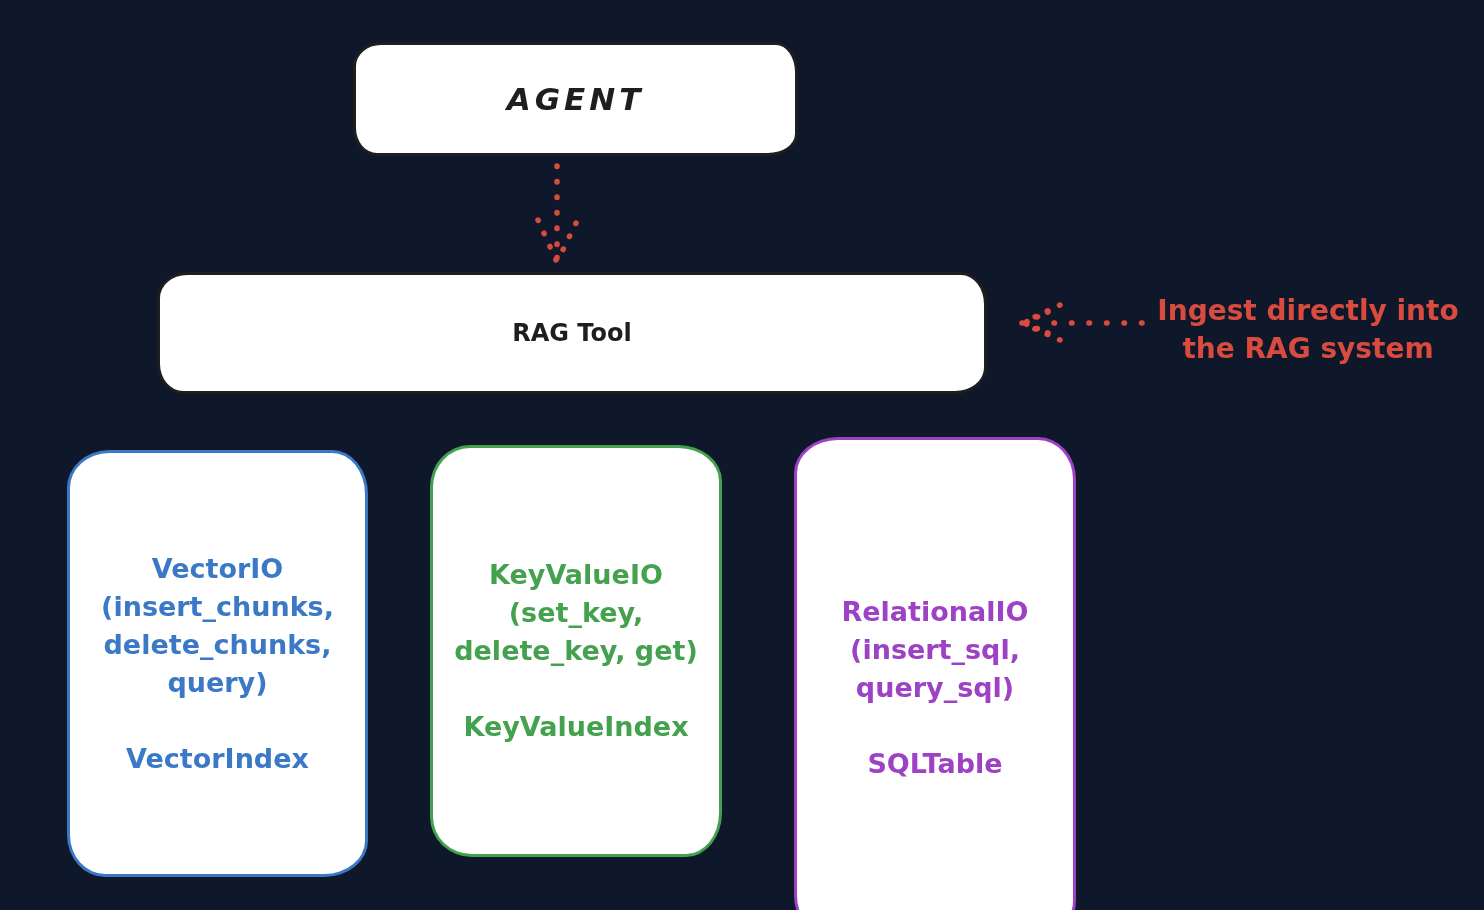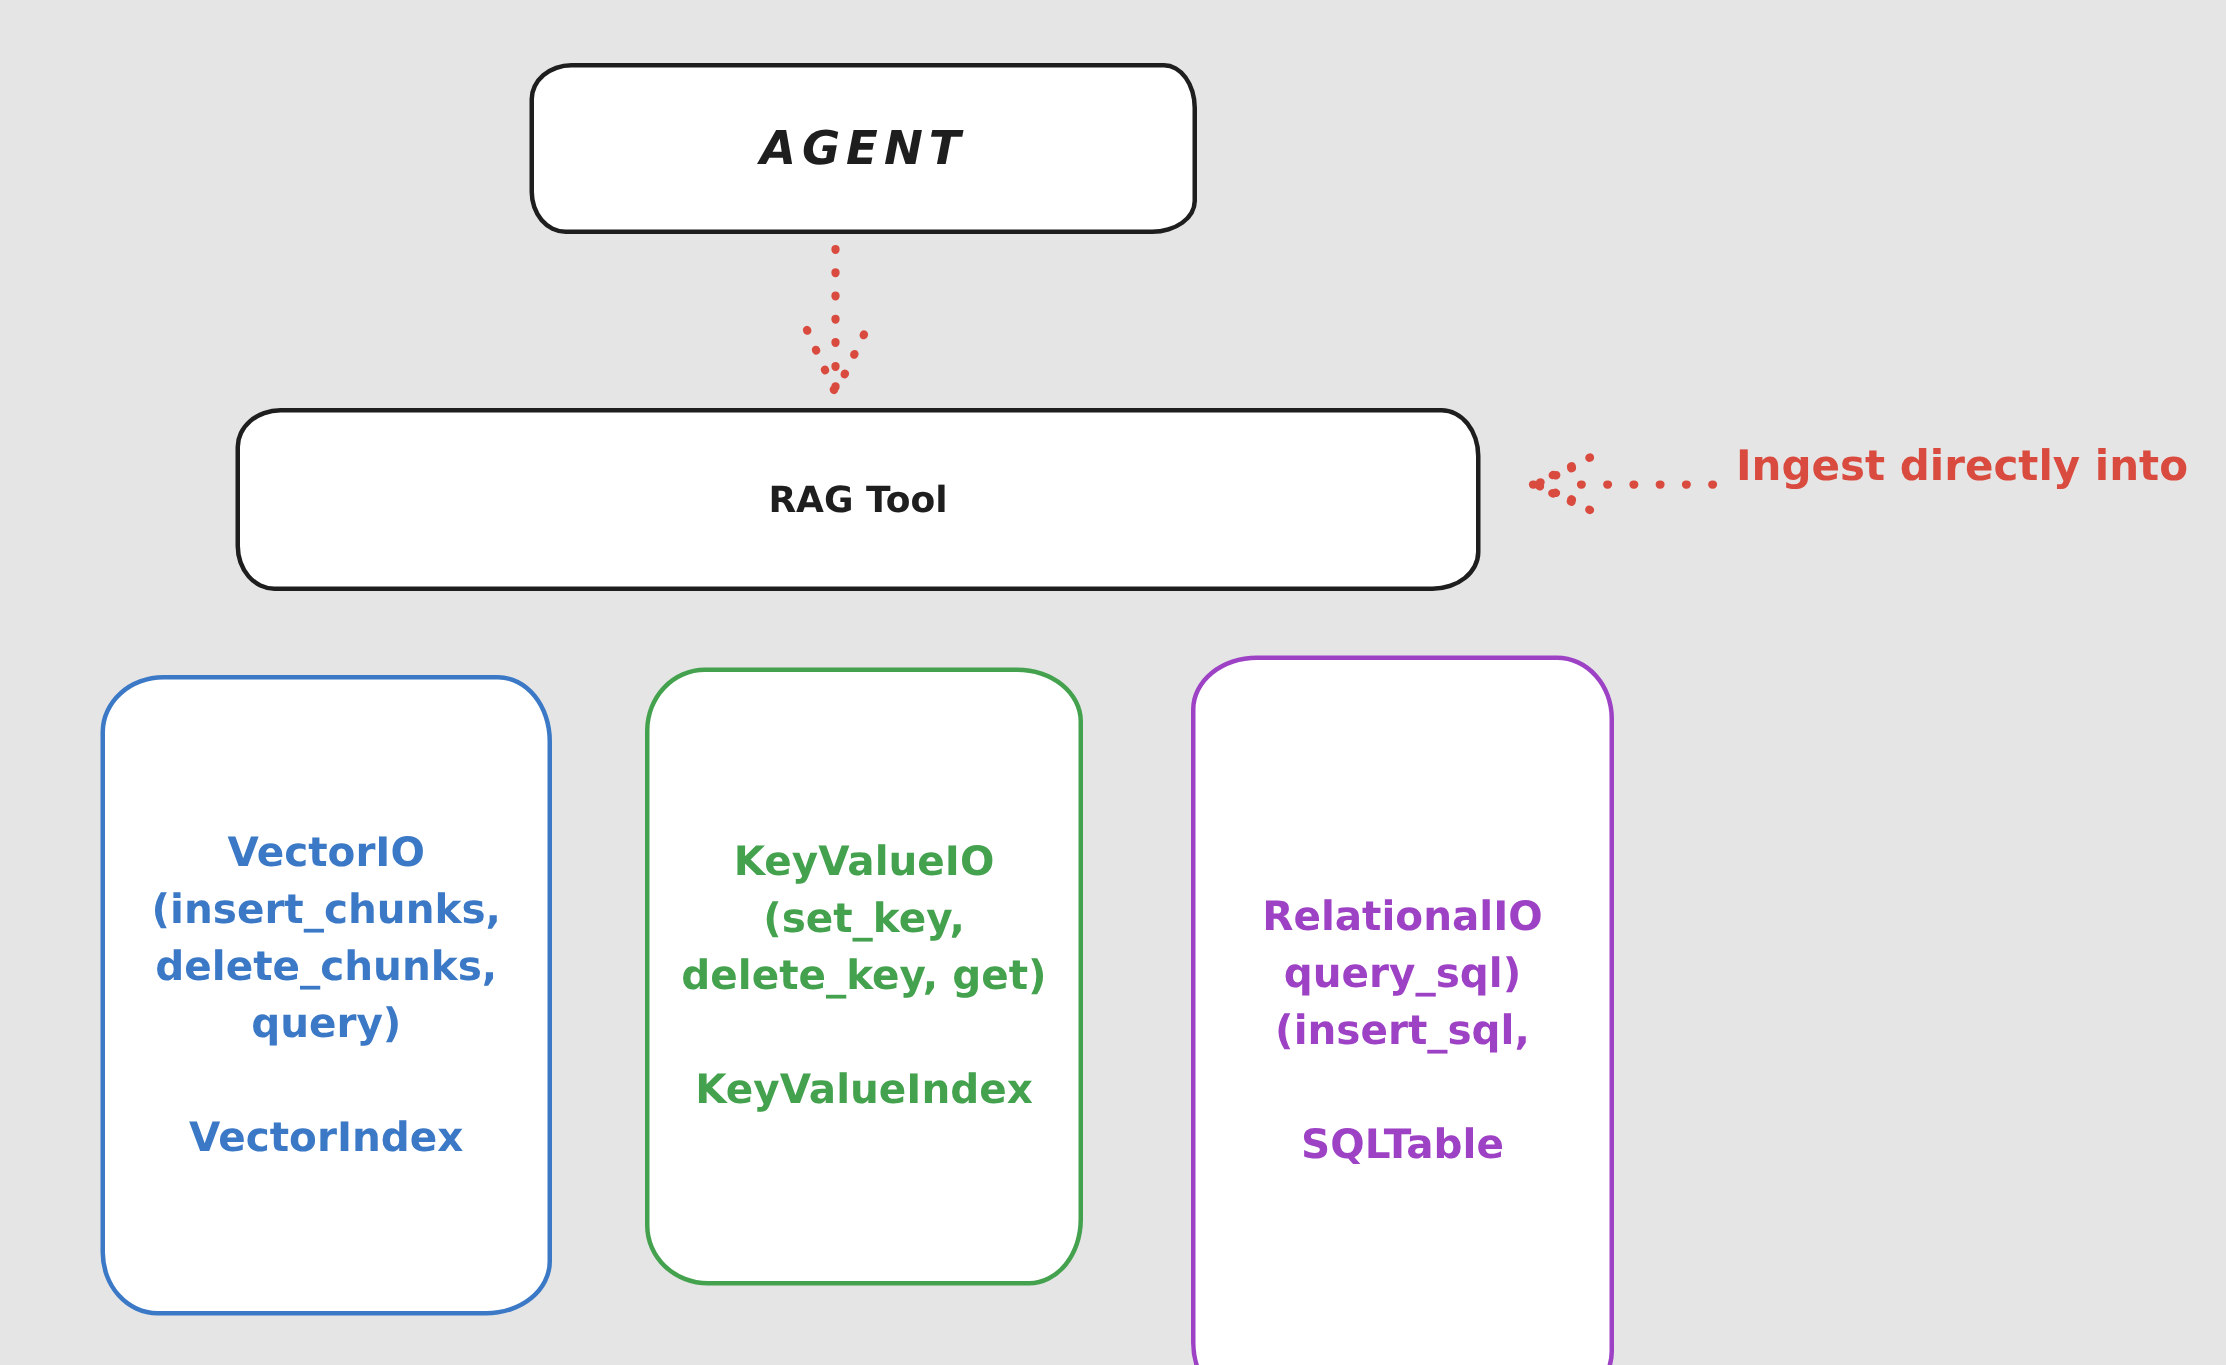--- a/index.html
+++ b/index.html
@@ -5,21 +5,21 @@
   html, body {
     margin: 0;
     padding: 0;
     background: #ffffff;
     font-family: "DejaVu Sans", sans-serif;
   }
   .canvas {
     position: relative;
     width: 1484px;
     height: 910px;
-    background: #e5e5e5;
+    background: #0f172a;
     overflow: hidden;
   }
   .sketch-box {
     position: absolute;
     box-sizing: border-box;
     border: 3.5px solid #1e1e1e;
     background: #ffffff;
     display: flex;
     align-items: center;
     justify-content: center;
@@ -131,37 +131,38 @@
       <path d="M52 8 L16 25" stroke-dasharray="0.5 13"></path>
       <path d="M52 43 L16 27" stroke-dasharray="0.5 13"></path>
       <path d="M40 15 L18 25" stroke-dasharray="0.5 11"></path>
       <path d="M40 36 L18 27" stroke-dasharray="0.5 11"></path>
       <path d="M14 26 h0.5" stroke-dasharray="0.5 10"></path>
     </g>
   </svg>
 
   <div class="annotation">
     <div>Ingest directly into</div>
+    <div>the RAG system</div>
   </div>
 
   <div class="io-box io-keyvalue">
     <div>KeyValueIO</div>
     <div>(set_key,</div>
     <div>delete_key, get)</div>
     <div class="index-label">KeyValueIndex</div>
   </div>
 
   <div class="io-box io-vector">
     <div>VectorIO</div>
     <div>(insert_chunks,</div>
     <div>delete_chunks,</div>
     <div>query)</div>
     <div class="index-label">VectorIndex</div>
   </div>
 
   <div class="io-box io-relational">
     <div>RelationalIO</div>
+    <div>(insert_sql,</div>
     <div>query_sql)</div>
-    <div>(insert_sql,</div>
     <div class="index-label">SQLTable</div>
   </div>
 
 </div>
 
 </body></html>

